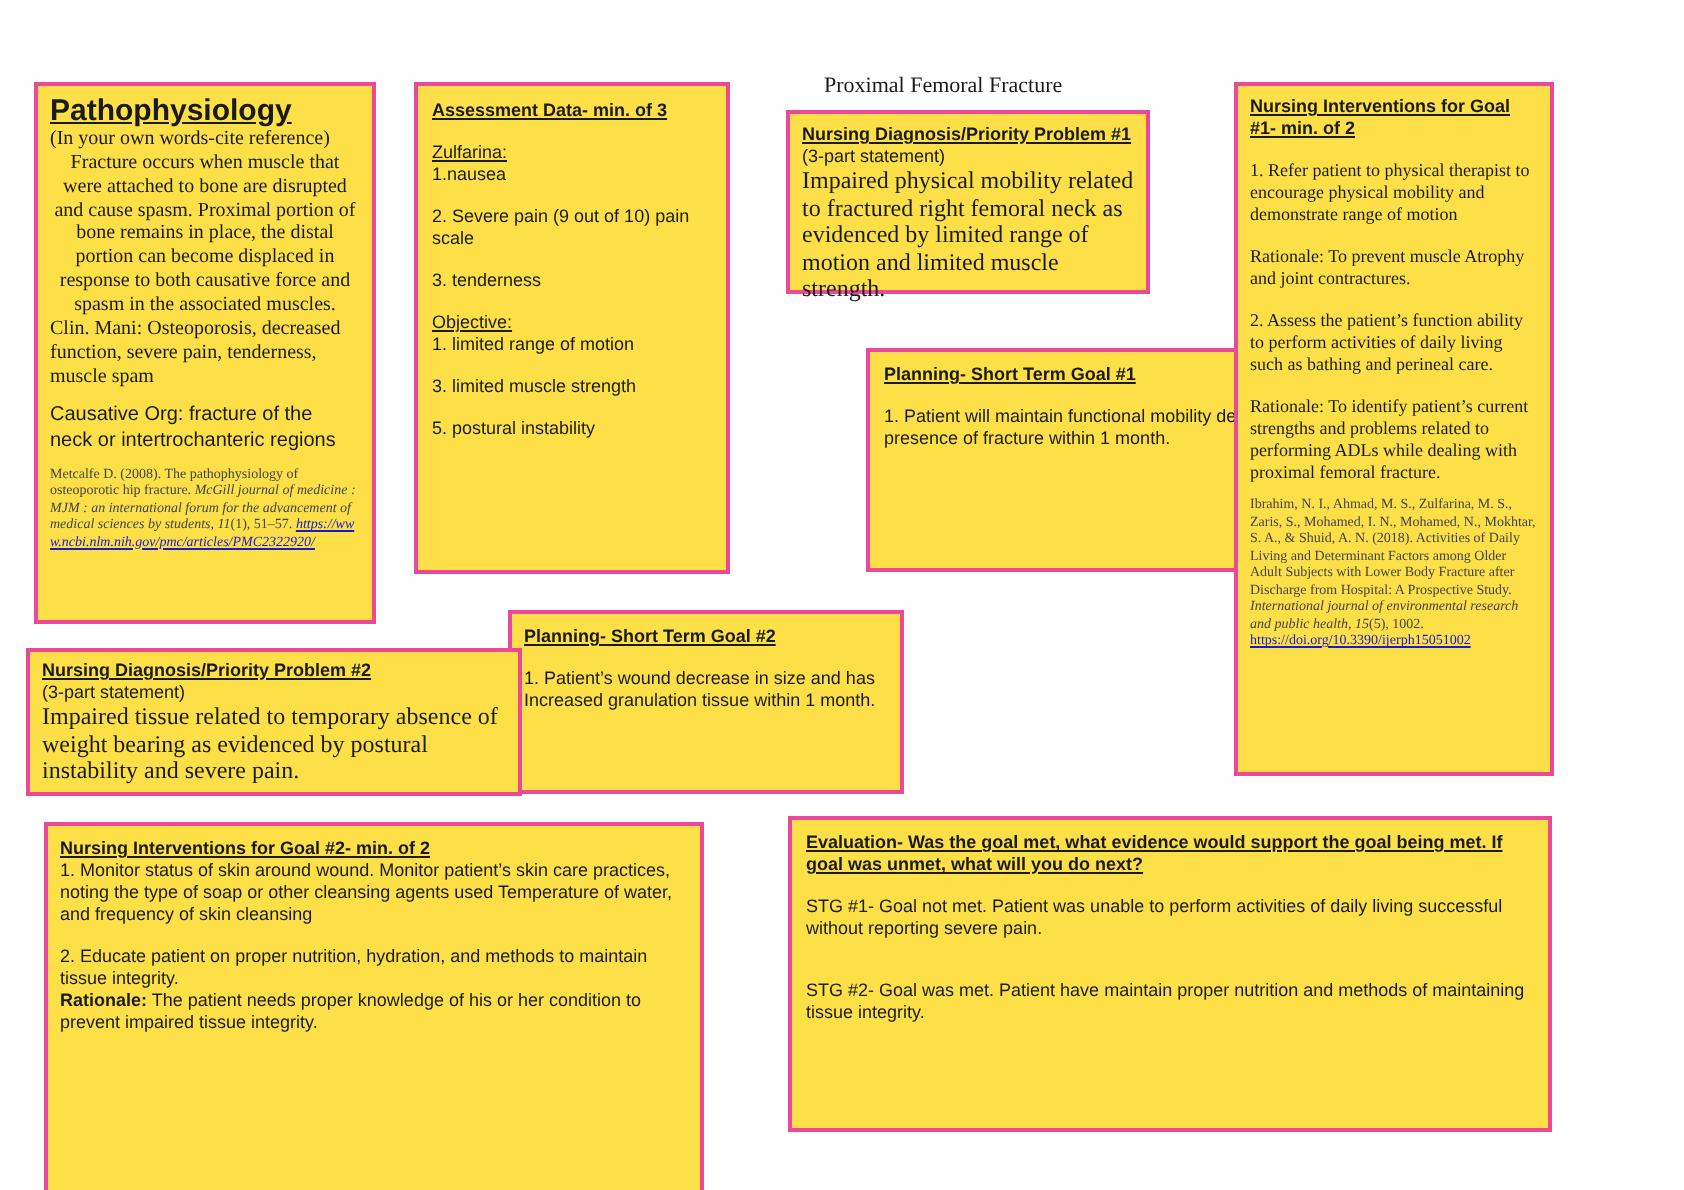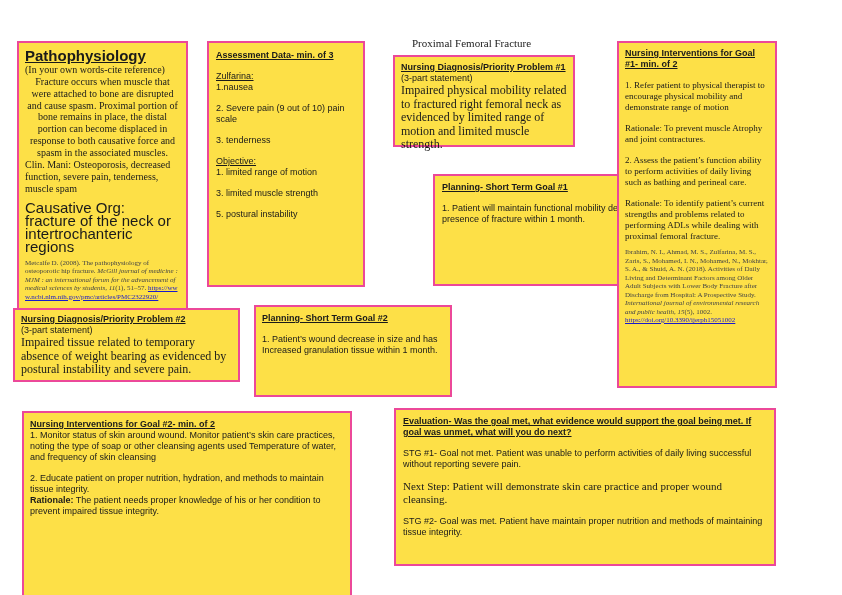--- a/index.html
+++ b/index.html
@@ -14,38 +14,38 @@
     .sans { font-family: "Liberation Sans", sans-serif; }
     .serif { font-family: "Liberation Serif", serif; }
     .u { text-decoration: underline; }
     .b { font-weight: bold; }
     .hdr { font-family: "Liberation Sans", sans-serif; font-weight: bold; font-size: 9px; text-decoration: underline; line-height: 11px; }
     .s9 { font-size: 9px; line-height: 11px; }
     .s10 { font-size: 10px; line-height: 12px; font-family: Liberation Serif, serif; }
     .s12 { font-size: 12px; line-height: 13.5px; }
     .ref { font-family: "Liberation Serif", serif; font-size: 7px; line-height: 8.5px; color: #444; }
     .ref i { font-style: italic; }
-    .link { color: #1a1acc; text-decoration: underline; }
+    .link { color: #1a1acc; text-decoration: underline; font-style: italic; }
     .link2 { color: #1a1acc; text-decoration: underline; }
     .gap { height: 10px; }
     .gap6 { height: 6px; }
     #page-title { position: absolute; left: 412px; top: 37px; font-family: "Liberation Serif", serif; font-size: 11px; }
   </style>
 </head>
 <body>
 
 <div id="page-title">Proximal Femoral Fracture</div>
 
 <div class="box" style="left:17px; top:41px; width:171px; height:271px; padding:5px 6px;">
   <div class="sans b u" style="font-size:15px; line-height:16px;">Pathophysiology</div>
   <div class="sans s10">(In your own words-cite reference)</div>
   <div class="serif s10" style="line-height:11.8px;text-align:center;">Fracture occurs when muscle that were attached to bone are disrupted and cause spasm. Proximal portion of bone remains in place, the distal portion can become displaced in response to both causative force and spasm in the associated muscles.</div>
   <div class="sans s10" style="line-height:12px;">Clin. Mani: Osteoporosis, decreased function, severe pain, tenderness, muscle spam</div>
   <div class="gap6"></div>
-  <div class="sans" style="font-size:15px; line-height:13px;">Causative Org: fracture of the neck or intertrochanteric regions</div>
+  <div class="sans" style="font-size:10px; line-height:13px;">Causative Org: fracture of the neck or intertrochanteric regions</div>
   <div class="gap6"></div>
   <div class="ref">
     <span>Metcalfe D. (2008). The pathophysiology of osteoporotic hip fracture. </span><i>McGill journal of medicine : MJM : an international forum for the advancement of medical sciences by students, 11</i><span>(1), 51–57.</span>
     <span class="link" style="word-break:break-all;">https://www.ncbi.nlm.nih.gov/pmc/articles/PMC2322920/</span>
   </div>
 </div>
 
 <div class="box sans" style="left:207px; top:41px; width:158px; height:246px; padding:7px 7px;">
   <div class="hdr">Assessment Data- min. of 3</div>
   <div class="gap"></div>
@@ -92,35 +92,34 @@
     <span class="link2">https://doi.org/10.3390/ijerph15051002</span>
   </div>
 </div>
 
 <div class="box sans" style="left:254px; top:305px; width:198px; height:92px; padding:6px 6px;">
   <div class="hdr">Planning- Short Term Goal #2</div>
   <div class="gap"></div>
   <div class="s9">1. Patient’s wound decrease in size and has Increased granulation tissue within 1 month.</div>
 </div>
 
-<div class="box" style="left:13px; top:308px; width:227px; height:74px; padding:4px 6px;">
+<div class="box" style="left:13px; top:324px; width:248px; height:74px; padding:4px 6px;">
   <div class="hdr">Nursing Diagnosis/Priority Problem #2</div>
   <div class="sans s9">(3-part statement)</div>
   <div class="serif s12">Impaired tissue related to temporary absence of weight bearing as evidenced by postural instability and severe pain.</div>
 </div>
 
 <div class="box sans" style="left:22px; top:411px; width:330px; height:189px; padding:6px 6px;">
   <div class="hdr">Nursing Interventions for Goal #2- min. of 2</div>
   <div class="s9">1. Monitor status of skin around wound. Monitor patient’s skin care practices, noting the type of soap or other cleansing agents used Temperature of water, and frequency of skin cleansing</div>
   <div class="gap"></div>
   <div class="s9">2. Educate patient on proper nutrition, hydration, and methods to maintain tissue integrity.</div>
   <div class="s9"><span class="b">Rationale:</span><span> The patient needs proper knowledge of his or her condition to prevent impaired tissue integrity.</span></div>
 </div>
 
 <div class="box" style="left:394px; top:408px; width:382px; height:158px; padding:6px 7px;">
   <div class="hdr">Evaluation- Was the goal met, what evidence would support the goal being met. If goal was unmet, what will you do next?</div>
   <div class="gap"></div>
   <div class="sans s9">STG #1- Goal not met. Patient was unable to perform activities of daily living successful without reporting severe pain.</div>
   <div class="gap"></div>
-  <div class="serif" style="font-size:11px; line-height:13px;">Next Step: Patient will demonstrate skin care practice and proper wound cleansing.</div>
   <div class="gap"></div>
   <div class="sans s9">STG #2- Goal was met. Patient have maintain proper nutrition and methods of maintaining tissue integrity.</div>
 </div>
 
 </body></html>

